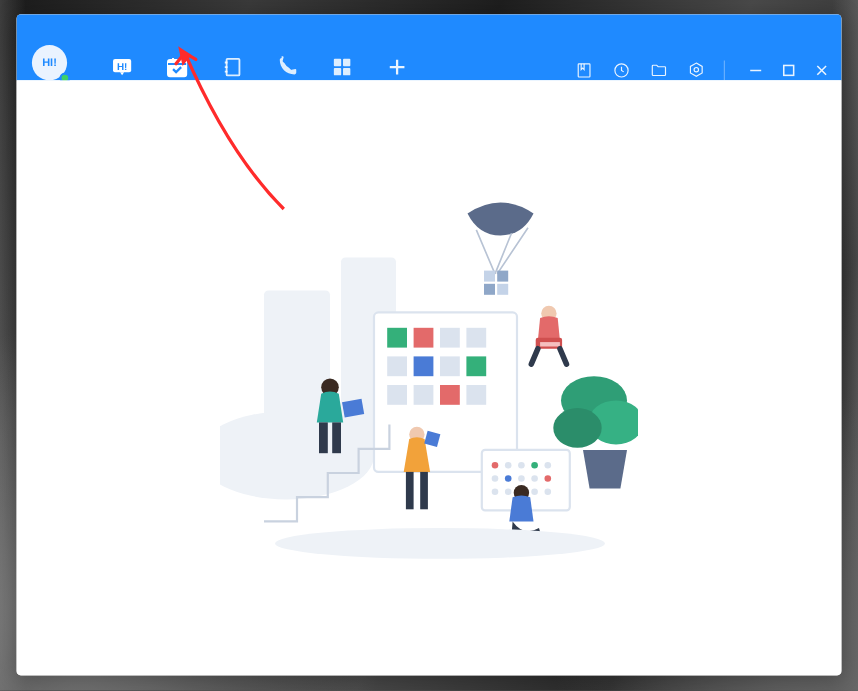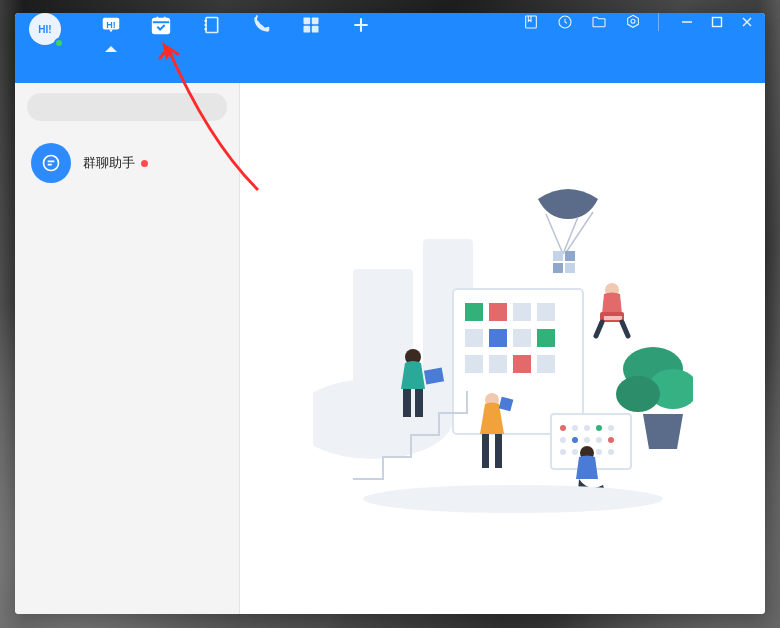--- a/index.html
+++ b/index.html
@@ -30,24 +30,24 @@
     width: 750px;
     height: 601px;
     background: #fff;
     border-radius: 4px;
     overflow: hidden;
     box-shadow: 0 4px 20px rgba(0,0,0,.3);
     display: flex;
     flex-direction: column;
   }
   .titlebar {
-    height: 70px;
+    height: 60px;
     background: #1f8aff;
     display: flex;
-    align-items: flex-start;
+    align-items: flex-end;
     padding: 0 10px 0 14px;
     position: relative;
   }
   .avatar-wrap { position: relative; width:32px; height:32px; }
   .avatar {
     width: 32px; height: 32px;
     border-radius: 50%;
     background: #eaf3ff;
     display:flex; align-items:center; justify-content:center;
     font-size: 10px; font-weight:bold; color:#1f8aff;
@@ -257,45 +257,20 @@
         <div class="win-btn">
           <svg width="12" height="12" viewBox="0 0 12 12" stroke="currentColor" stroke-width="1.4">
               <path d="M2 2l8 8M10 2l-8 8"></path>
             </svg>
         </div>
       </div>
     </div>
   </div>
 
   <div class="body-area">
-    <div class="sidebar">
-      <div class="search-wrap">
-        <div class="search-box">
-          <svg width="14" height="14" viewBox="0 0 24 24" fill="none" stroke="currentColor" stroke-width="2">
-              <circle cx="10" cy="10" r="6"></circle>
-              <path d="M20 20l-5-5"></path>
-            </svg>
-          <input class="search-input" placeholder="" style="">
-        </div>
-      </div>
-      <div class="chat-list">
-        <div class="chat-item">
-          <div class="chat-avatar">
-            <svg width="20" height="20" viewBox="0 0 24 24" fill="none" stroke="#fff" stroke-width="2">
-                <circle cx="12" cy="12" r="9"></circle>
-                <path d="M8 10h8M8 14h5"></path>
-              </svg>
-          </div>
-          <div class="chat-title">
-            <span>群聊助手</span>
-            <span class="red-dot"></span>
-          </div>
-        </div>
-      </div>
-    </div>
 
     <div class="main-pane">
       <div class="illus">
         <svg width="380" height="340" viewBox="0 0 380 340">
 
           <g fill="#eef2f7">
             <rect x="40" y="90" width="60" height="150" rx="4"></rect>
             <rect x="110" y="60" width="50" height="180" rx="4"></rect>
             <ellipse cx="60" cy="240" rx="80" ry="40"></ellipse>
           </g>

